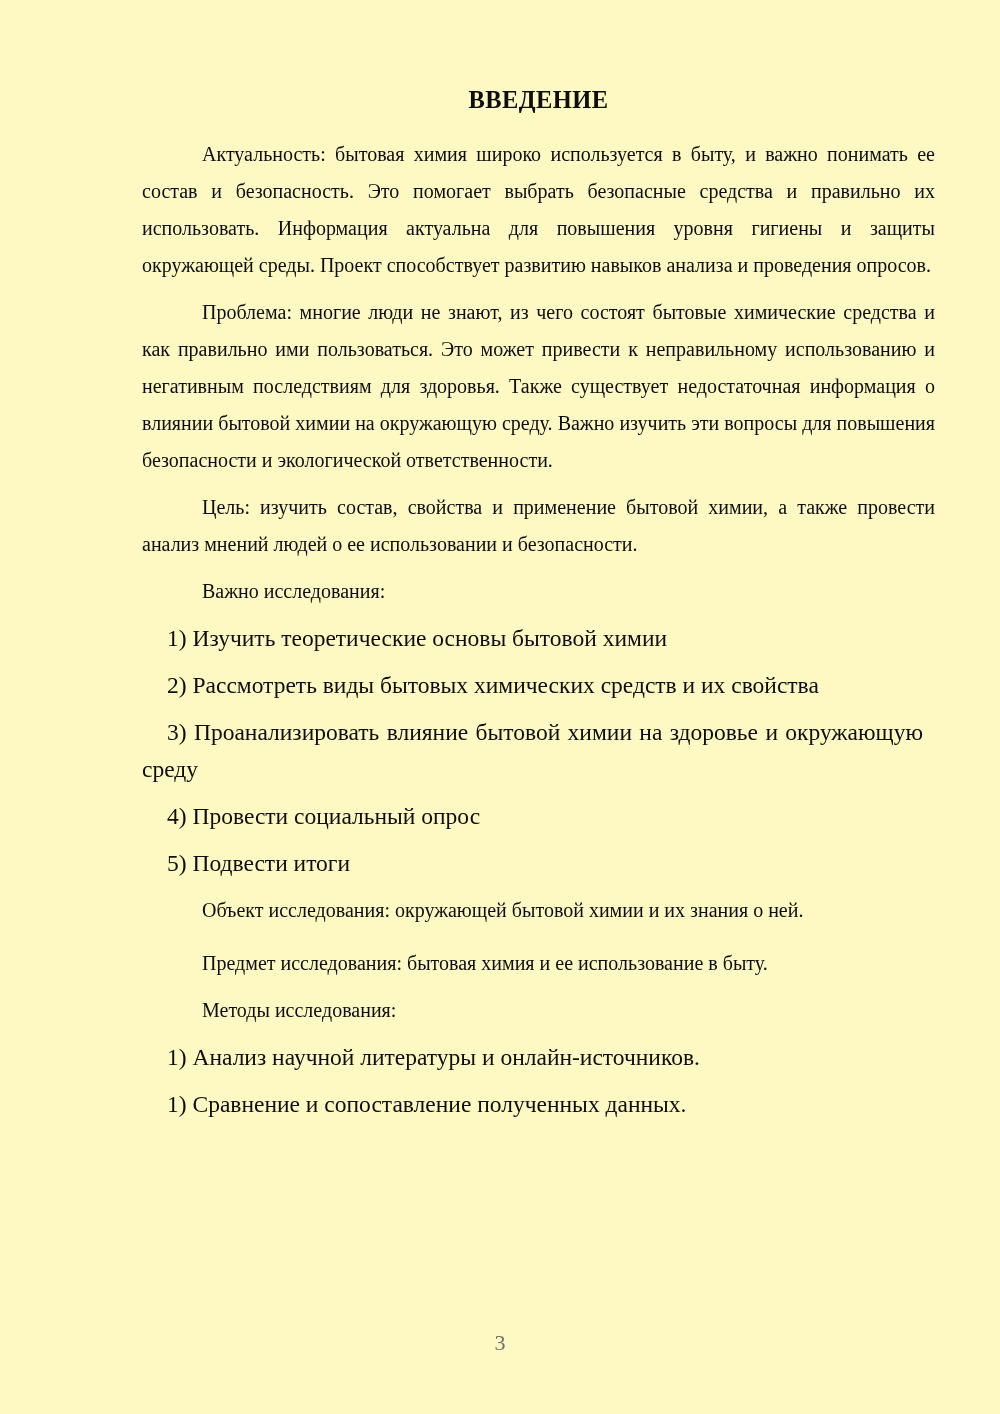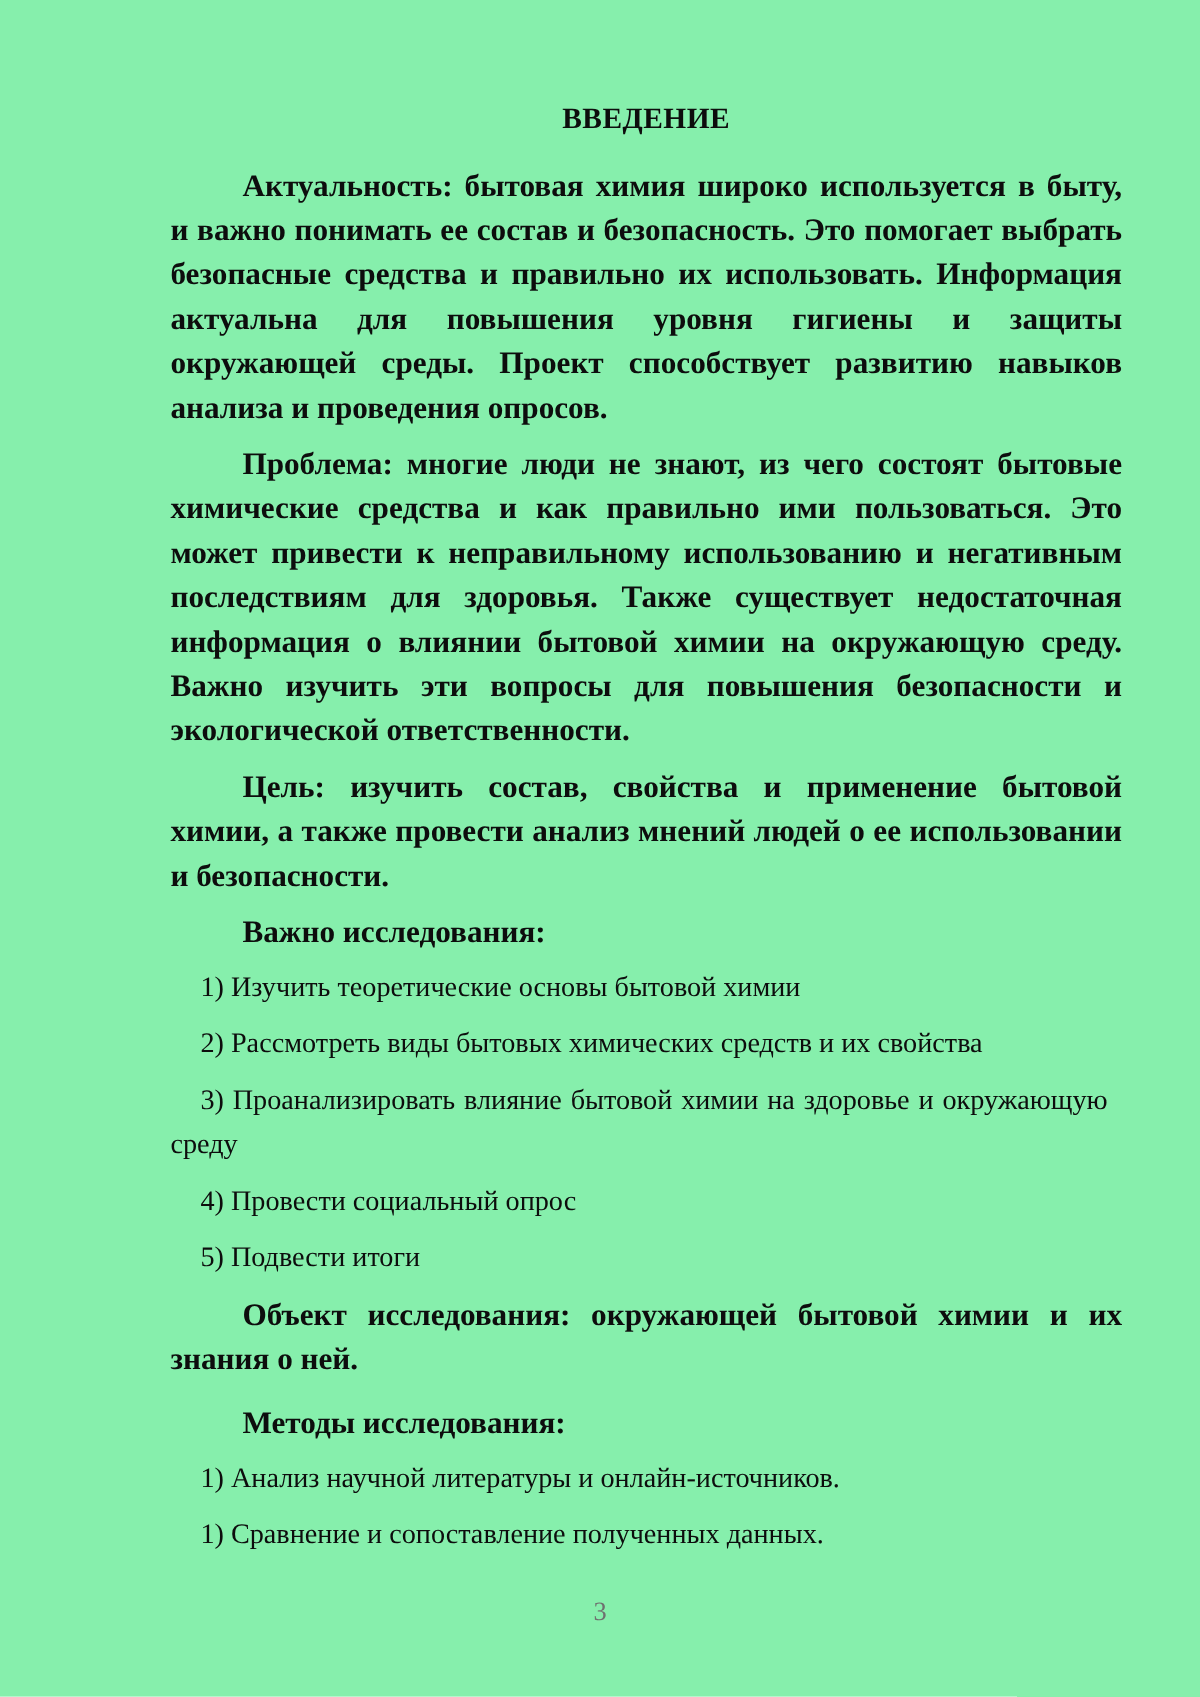--- a/index.html
+++ b/index.html
@@ -6,21 +6,21 @@
   html, body {
     margin: 0;
     padding: 0;
     background: #ffffff;
   }
 
   .page {
     position: relative;
     width: 1000px;
     height: 1414px;
-    background: #86efac;
+    background: #fef9c3;
     overflow: hidden;
     box-sizing: border-box;
     font-family: "Liberation Serif", "DejaVu Serif", serif;
     color: #0d0d0d;
   }
 
   .content {
     position: absolute;
     left: 142px;
     top: 86px;
@@ -30,28 +30,27 @@
   .doc-title {
     font-size: 24.5px;
     font-weight: bold;
     text-align: center;
     letter-spacing: 0.4px;
     margin: 0 0 22px 0;
     line-height: 1.15;
   }
 
   .para {
-    font-size: 26px;
+    font-size: 20px;
     line-height: 37px;
     text-align: justify;
     text-justify: inter-word;
     text-indent: 60px;
     margin: 0 0 10px 0;
     hyphens: none;
-    font-weight: bold;
   }
 
   
   .listline {
     font-size: 23.5px;
     line-height: 37px;
     text-align: justify;
     text-justify: inter-word;
     text-indent: 25px;
     margin: 0 12px 10px 0;
@@ -98,20 +97,21 @@
     <p class="listline">3) Проанализировать влияние бытовой химии на здоровье и окружающую среду</p>
 
     <p class="listline no-justify">4) Провести социальный опрос</p>
 
     <p class="listline no-justify">5) Подвести итоги</p>
 
     <p class="para">Объект исследования: окружающей бытовой химии и их знания о ней.</p>
 
     <div class="gap-sm"></div>
 
+    <p class="para no-justify">Предмет исследования: бытовая химия и ее использование в быту.</p>
 
 
     <p class="para no-justify">Методы исследования:</p>
 
     <p class="listline no-justify">1) Анализ научной литературы и онлайн-источников.</p>
 
     <p class="listline no-justify">1) Сравнение и сопоставление полученных данных.</p>
 
   </div>
 

